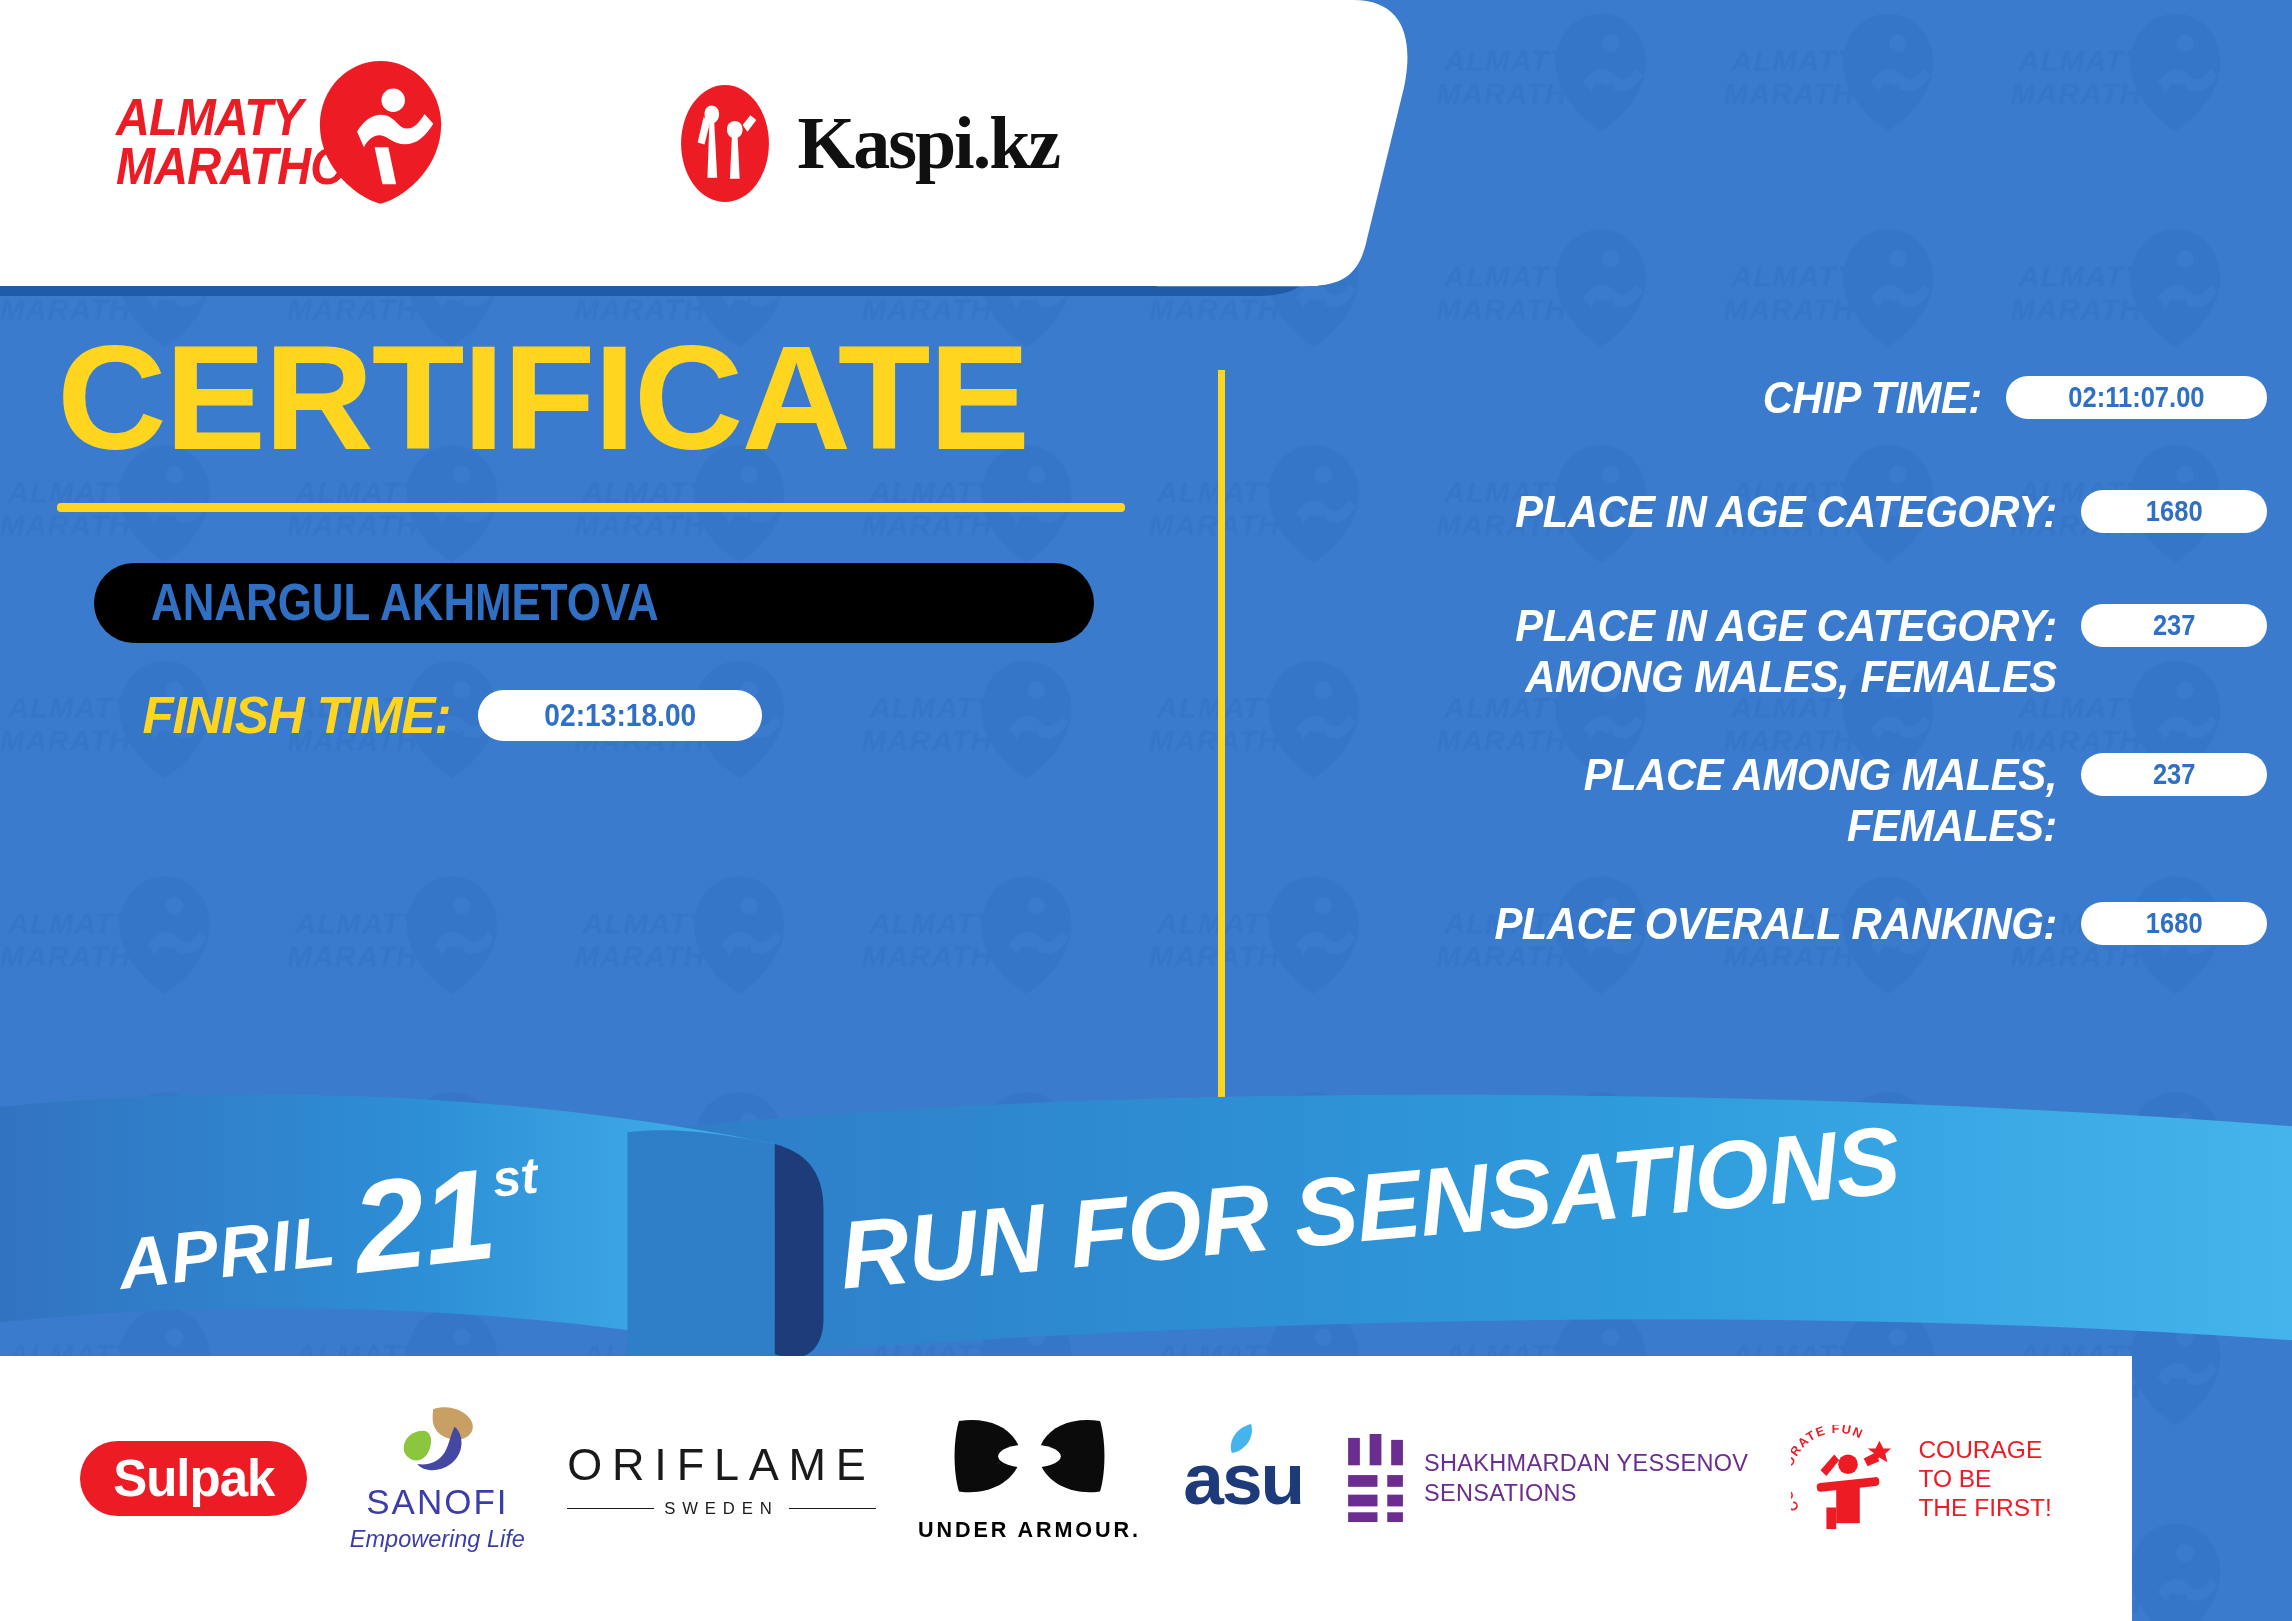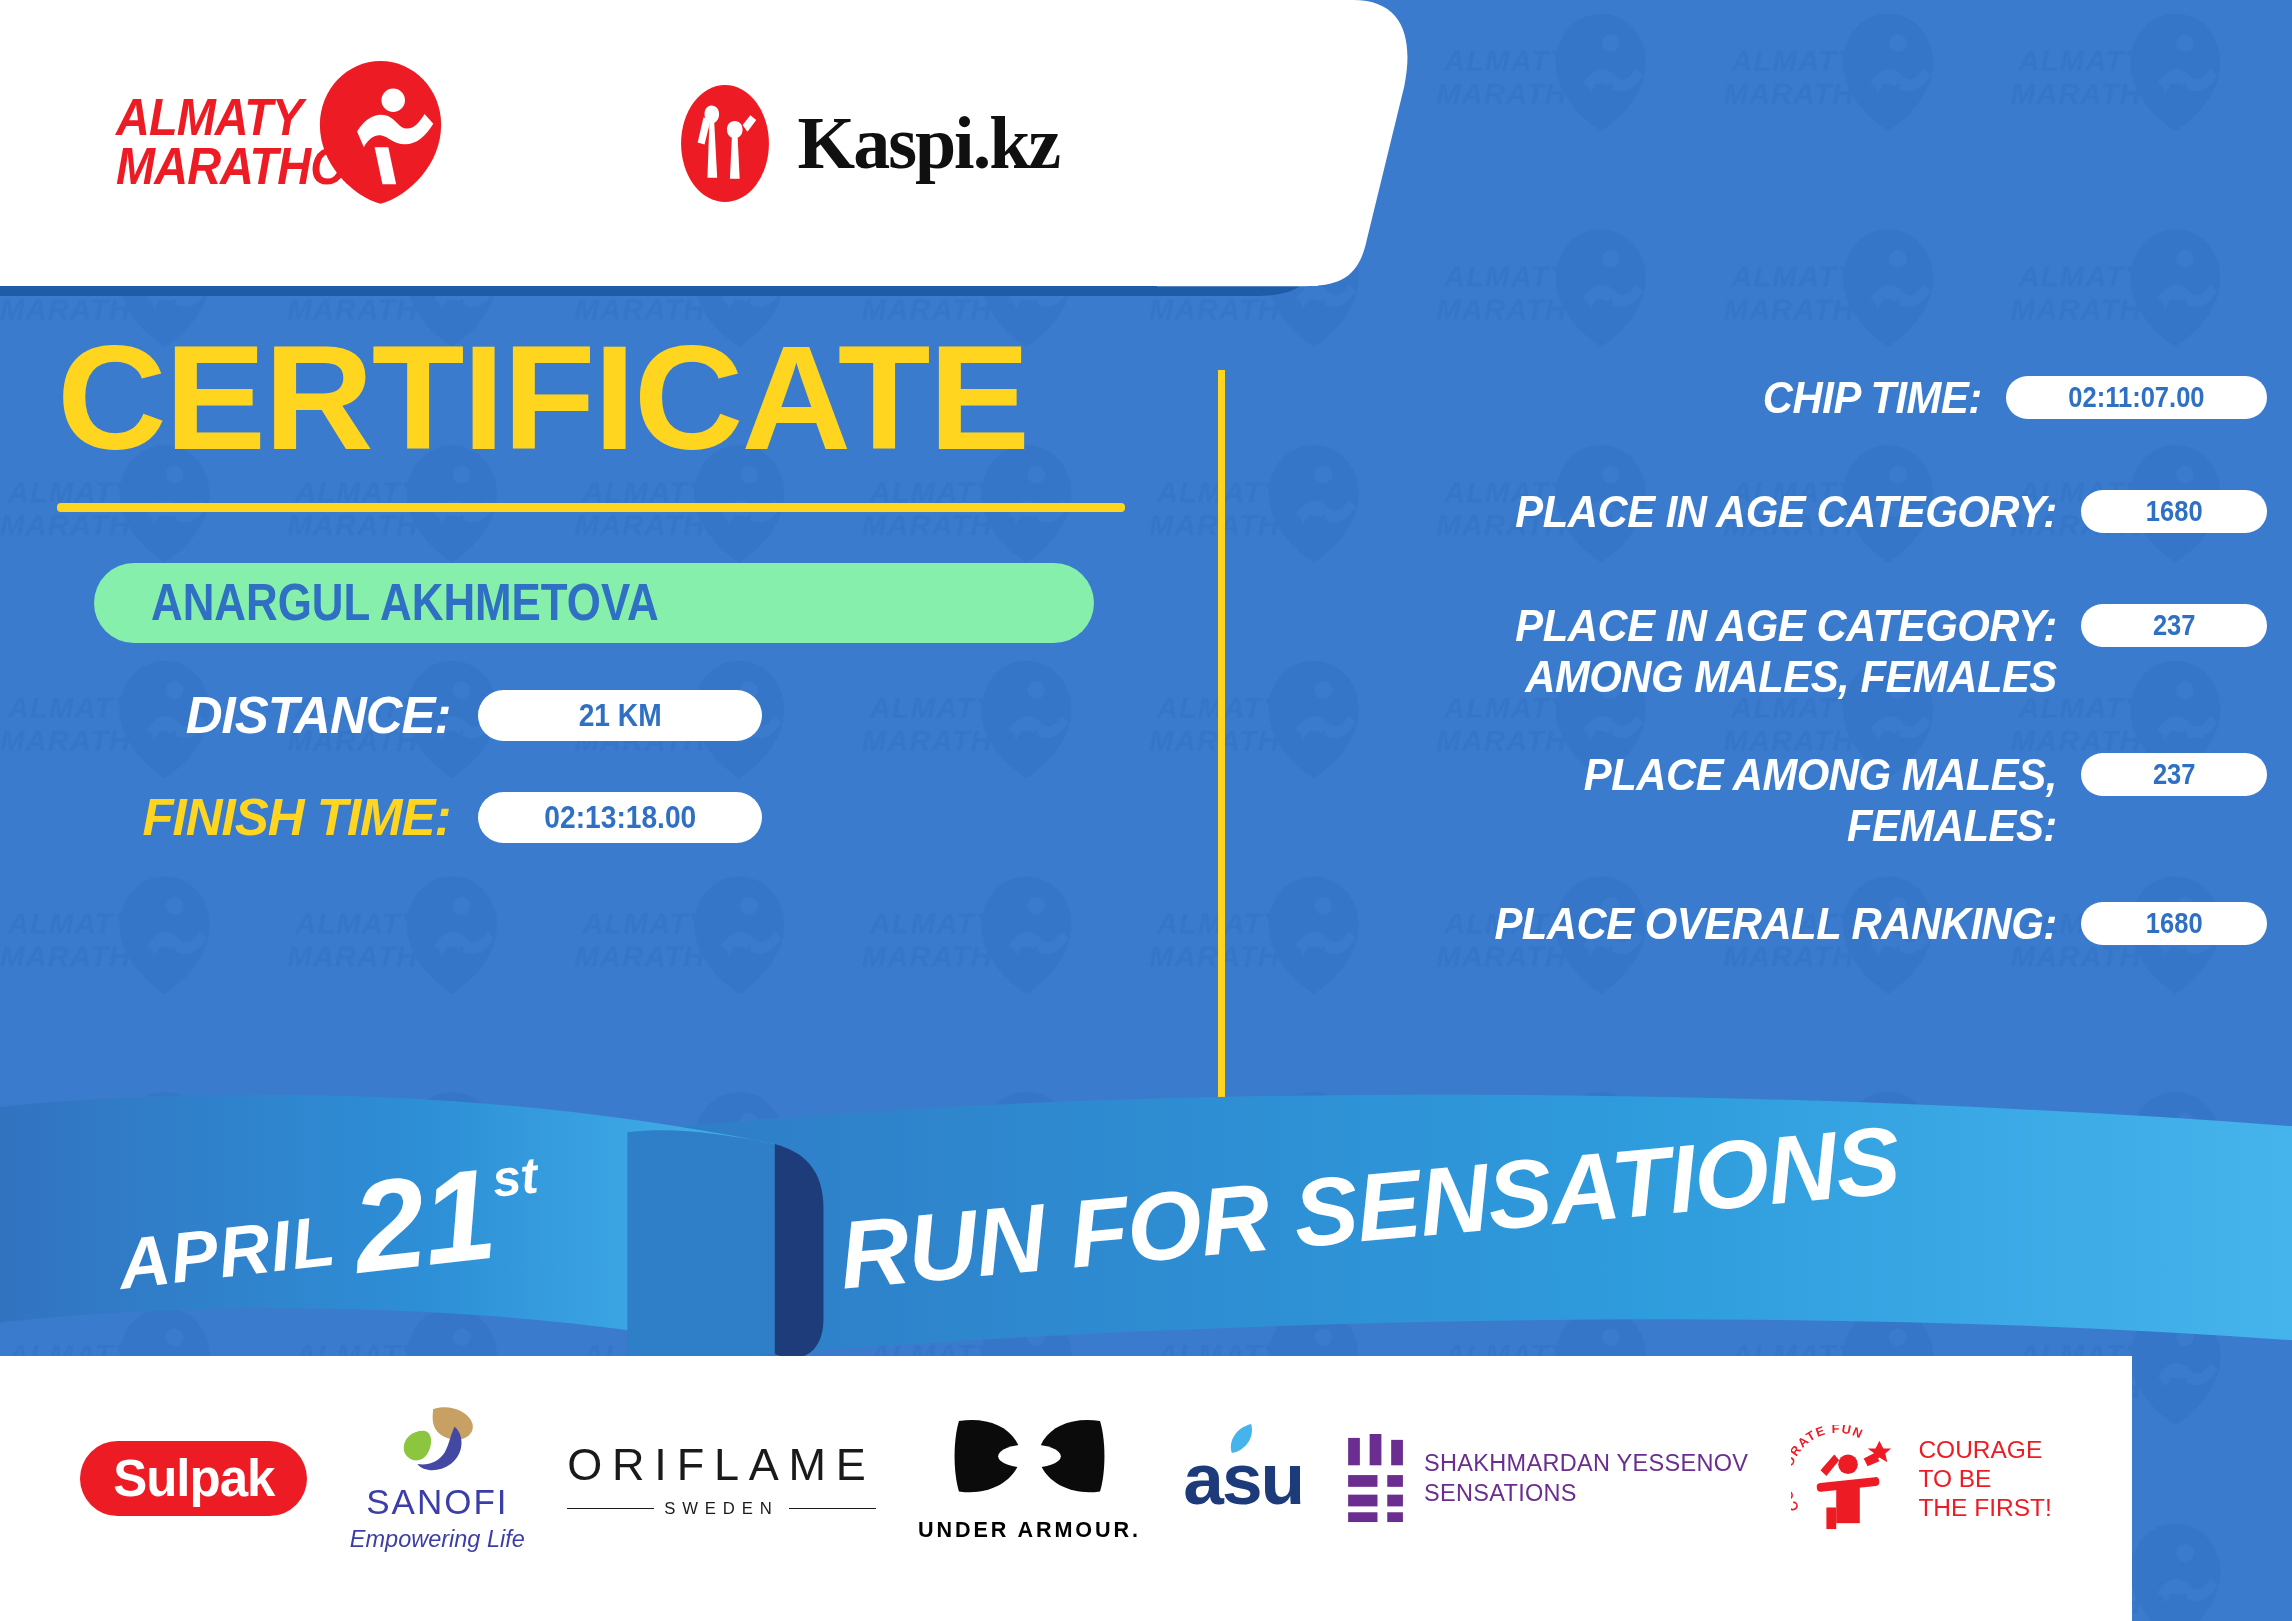--- a/index.html
+++ b/index.html
@@ -112,21 +112,21 @@
     width:1068px;
     height:8.8px;
     background:#FFD520;
     border-radius:3.9px;
   }
   #name-pill {
     margin-left:94px;
     margin-top:51px;
     width:1000px;
     height:80px;
-    background:#86efac;
+    background:#000000;
     border-radius:40px;
     display:flex;
     align-items:center;
   }
   #name-text {
     margin-left:57px;
     color:#2F6FC4;
     font-weight:bold;
     font-size:51px;
     letter-spacing:0px;
@@ -365,26 +365,20 @@
   </div>
 
   <div id="left-col">
     <div id="cert-title">CERTIFICATE</div>
     <div id="title-rule"></div>
 
     <div id="name-pill">
       <span id="name-text">ANARGUL AKHMETOVA</span>
     </div>
 
-    <div class="left-row">
-      <div class="lbl white">DISTANCE:</div>
-      <div class="val-pill">
-        <span>21 KM</span>
-      </div>
-    </div>
 
     <div class="left-row">
       <div class="lbl yellow">FINISH TIME:</div>
       <div class="val-pill">
         <span>02:13:18.00</span>
       </div>
     </div>
   </div>
 
   <div id="divider"></div>

